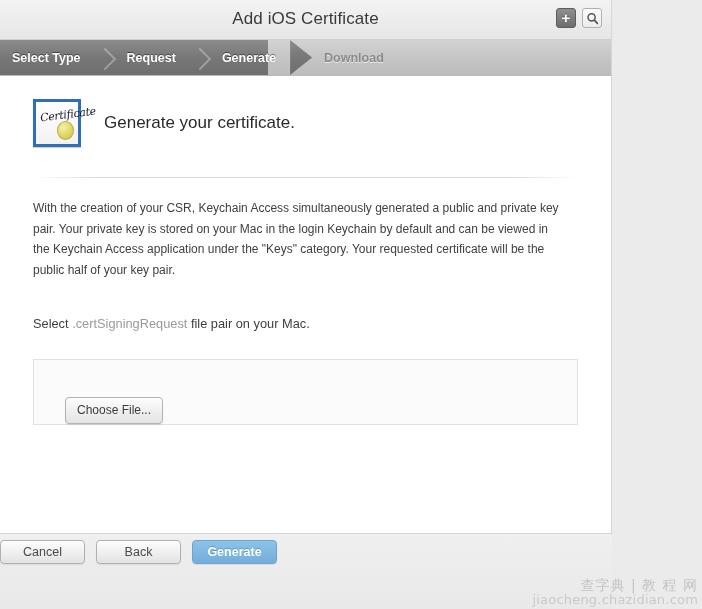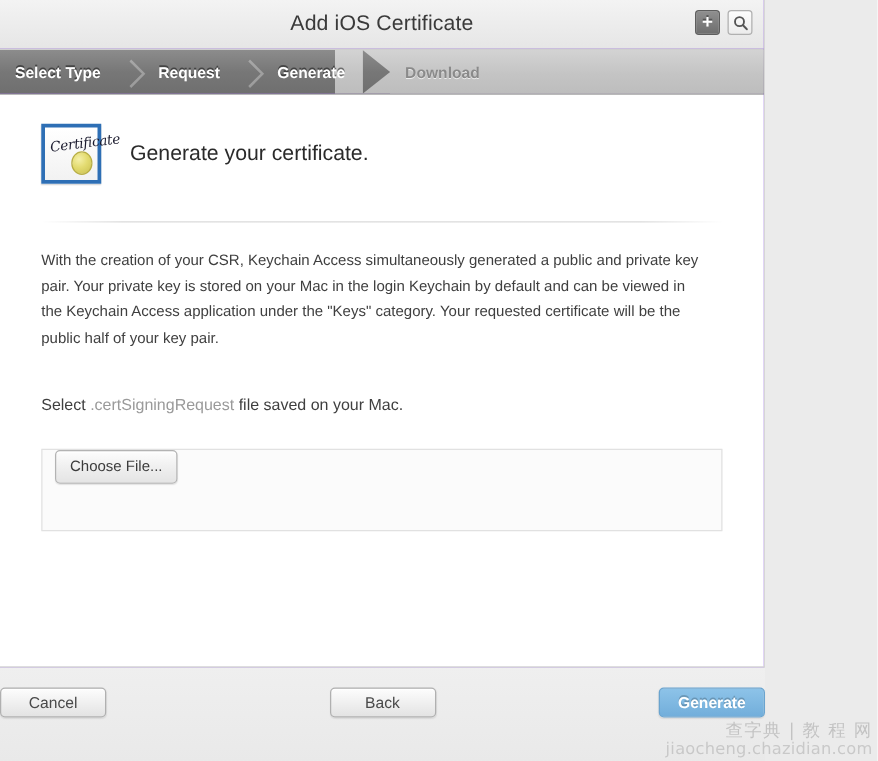--- a/index.html
+++ b/index.html
@@ -242,22 +242,22 @@
     color: #9a9a9a;
   }
 
   #dropzone {
     margin: 28px 33px 0 33px;
     height: 66px;
     box-sizing: border-box;
     border: 1px solid #e1e1e1;
     background: #fbfbfb;
     display: flex;
-    align-items: flex-start;
-    padding-left: 10px;
+    align-items: flex-end;
+    padding-left: 31px;
   }
   #choose-file-button {
     font-family: "Liberation Sans", sans-serif;
     font-size: 12px;
     color: #3c3c3c;
     padding: 5px 11px 6px 11px;
     border: 1px solid #b3b3b3;
     border-radius: 4px;
     background: linear-gradient(to bottom, #fdfdfd 0%, #efefef 52%, #e4e4e4 100%);
     box-shadow: 0 1px 1px rgba(0,0,0,.10), inset 0 1px 0 #ffffff;
@@ -269,23 +269,23 @@
     position: absolute;
     left: 0;
     top: 533px;
     width: 612px;
     height: 76px;
     box-sizing: border-box;
     background: linear-gradient(to bottom, #efefef 0%, #e9e9e9 100%);
     border-top: 1px solid #d4d4d4;
     display: flex;
     align-items: flex-start;
-    justify-content: space-between;
+    justify-content: flex-start;
     gap: 11px;
-    padding-top: 16px;
+    padding-top: 6px;
   }
   .footer-btn {
     font-family: "Liberation Sans", sans-serif;
     font-size: 12.5px;
     width: 85px;
     height: 24px;
     border-radius: 4px;
     cursor: pointer;
     box-sizing: border-box;
   }
@@ -379,21 +379,21 @@
       </div>
       <div id="hero-heading">Generate your certificate.</div>
     </div>
 
     <div id="divider"></div>
 
     <p id="body-copy">With the creation of your CSR, Keychain Access simultaneously generated a public and private key pair. Your private key is stored on your Mac in the login Keychain by default and can be viewed in the Keychain Access application under the "Keys" category. Your requested certificate will be the public half of your key pair.</p>
 
     <div id="upload-section">
       <div id="upload-sub">
-        <span>Select </span><span class="muted">.certSigningRequest</span><span> file saved on your Mac.</span>
+        <span>Select </span><span class="muted">.certSigningRequest</span><span> file pair on your Mac.</span>
       </div>
     </div>
 
     <div id="dropzone">
       <button id="choose-file-button">Choose File...</button>
     </div>
 
   </div>
 
   <div id="footer-bar">

